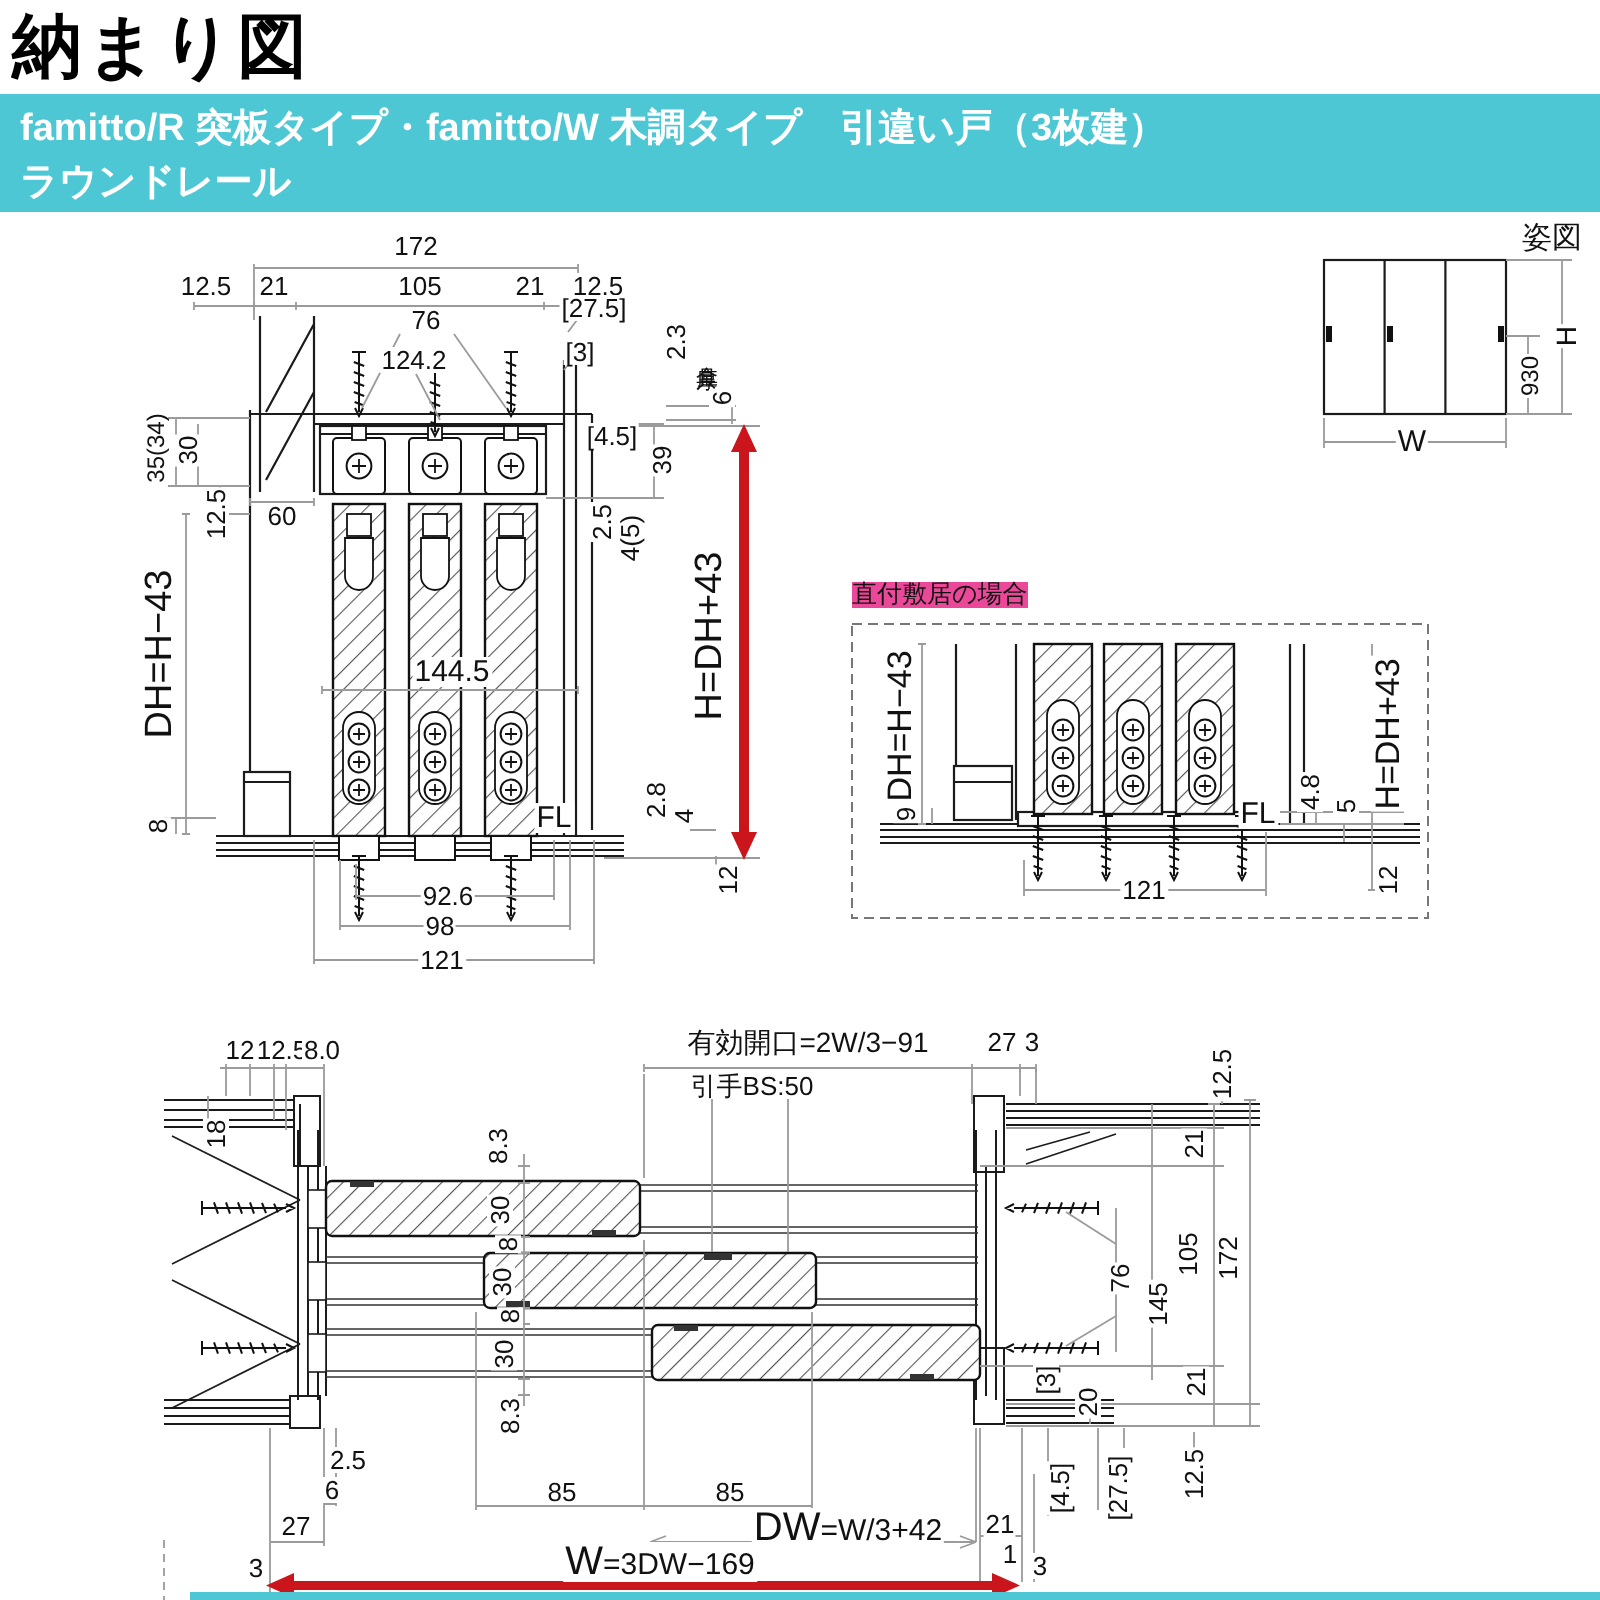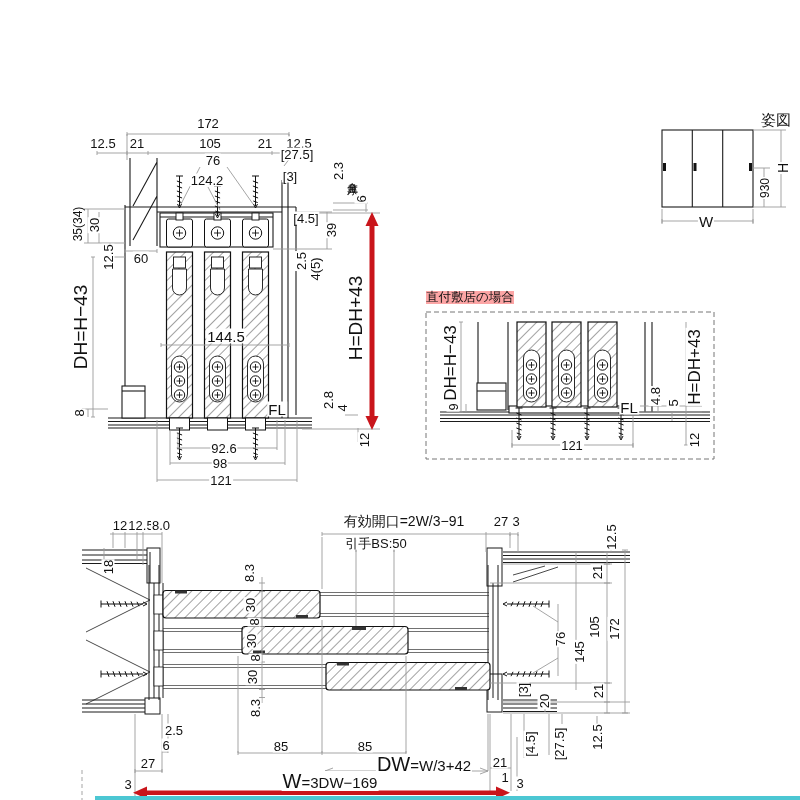--- a/index.html
+++ b/index.html
@@ -10,29 +10,34 @@
   .banner .l1{position:absolute;left:10px;top:4px;font-size:19px}
   .banner .l2{position:absolute;left:10px;top:31px;font-size:19px}
   svg.art{position:absolute;left:0;top:0}
   .labels{position:absolute;left:0;top:0;width:800px;height:692px;pointer-events:none}
   .lb{position:absolute;font-size:13px;line-height:1;white-space:nowrap;background:#fff;
       padding:0 1px;transform:translate(-50%,-50%)}
   .v{transform:translate(-50%,-50%) rotate(-90deg)}
   .vt{writing-mode:vertical-rl;letter-spacing:1px;font-size:11px;padding:1px 0}
   .s11{font-size:15px}.s12{font-size:12px}.s14{font-size:14px}.s15{font-size:15px}
   .s17{font-size:17px}.s19{font-size:19px}
-  .lb0{position:absolute;font-size:12.5px;line-height:1;white-space:nowrap;background:#fca5a5}
+  .lb0{position:absolute;font-size:12.5px;line-height:1;white-space:nowrap;background:#ec4899}
   .big{font-size:20px}
   .teal-strip{position:absolute;left:95px;top:796px;width:705px;height:4px;background:#4cc7d3}
 </style>
 </head>
 <body>
 
 <div class="page">
 
+  <div class="title">納まり図</div>
+  <div class="banner">
+    <div class="l1">famitto/R 突板タイプ・famitto/W 木調タイプ　引違い戸（3枚建）</div>
+    <div class="l2">ラウンドレール</div>
+  </div>
 
   <svg class="art" width="800" height="800" viewBox="0 0 800 800">
     <defs>
       <pattern id="hat" width="7" height="7" patternUnits="userSpaceOnUse" patternTransform="rotate(45)">
         <rect width="7" height="7" fill="#fff"></rect>
         <line x1="0" y1="0" x2="0" y2="7" stroke="#555" stroke-width="1.1"></line>
       </pattern>
       <g id="sv" stroke="#111" stroke-width="1" fill="none">
         <path d="M-3.5,0h7 M0,0v30 M-2.6,5l5.2,2 M-2.6,10l5.2,2 M-2.6,15l5.2,2 M-2.6,20l5.2,2 M-2.2,25l4.4,1.6 M-2,28L0,32L2,28"></path>
       </g>

